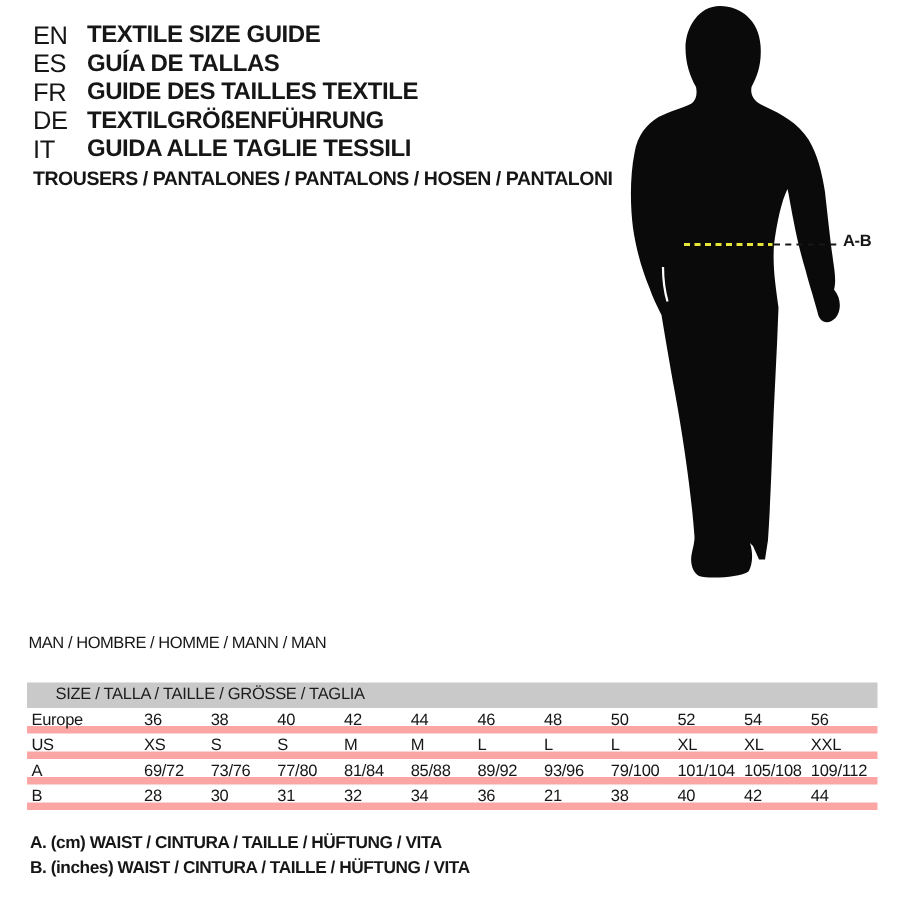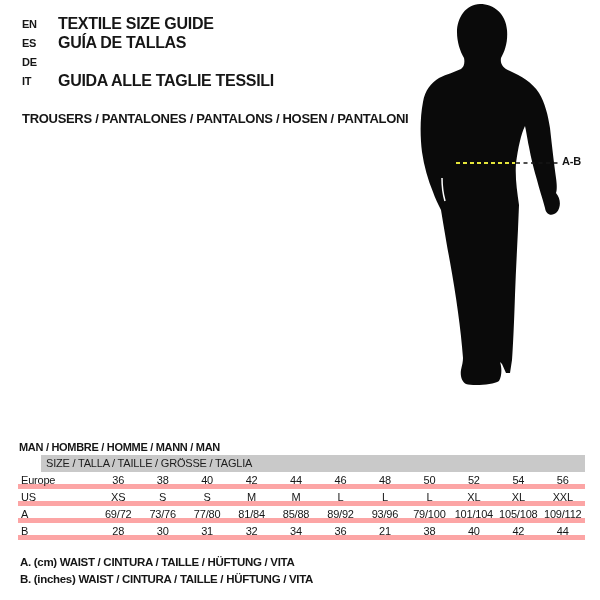--- a/index.html
+++ b/index.html
@@ -5,50 +5,50 @@
   * { margin:0; padding:0; box-sizing:border-box; }
   html,body { background:#ffffff; }
   .page {
     position:relative; width:600px; height:600px; background:#ffffff;
     font-family:"Liberation Sans", sans-serif; color:#161616; overflow:hidden;
   }
 
   
   .lang-block { position:absolute; top:14px; left:22px; }
   .lang-row { display:flex; height:19px; align-items:center; }
-  .lang-code { width:36px; font-size:11px; font-weight:bold; letter-spacing:-0.3px; }
+  .lang-code { width:36px; font-size:17px; font-weight:normal; letter-spacing:-0.3px; }
   .lang-label { font-size:16px; font-weight:bold; letter-spacing:-0.3px; }
 
   
   .category-line {
     position:absolute; top:111px; left:22px;
     font-size:13px; font-weight:bold; letter-spacing:-0.3px;text-align:right;
   }
 
   
   .figure-wrap { position:absolute; left:415px; top:0; width:185px; height:395px; }
   .measure-label {
     position:absolute; left:562px; top:155px;
     font-size:11px; font-weight:bold; letter-spacing:-0.2px;text-align:right;
   }
 
   
   .gender-line {
-    position:absolute; top:441px; left:19px;
-    font-size:11px; font-weight:bold; letter-spacing:-0.3px;
+    position:absolute; top:423px; left:19px;
+    font-size:11px; font-weight:normal; letter-spacing:-0.3px;
   }
 
   
   .size-table { position:absolute; top:455px; left:18px; width:567px; font-size:11px; }
   .thead {
-    height:17px; line-height:17px; padding-left:5px;
-    font-size:11px; letter-spacing:-0.2px; color:#1c1c1c;margin-left:23px;
+    height:17px; line-height:17px; padding-left:19px;
+    font-size:11px; letter-spacing:-0.2px; color:#1c1c1c;
   }
   .trow { display:flex; height:17px; line-height:16px; border-bottom:5px solid #fca5a5; }
-  .tcell { flex:1; text-align:center; letter-spacing:-0.2px; }
+  .tcell { flex:1; text-align:left; letter-spacing:-0.2px; }
   .tlabel { flex:0 0 78px; text-align:left; padding-left:3px; }
 
   
   .notes { position:absolute; top:554px; left:20px; }
   .note-line { font-size:11.5px; font-weight:bold; letter-spacing:-0.3px; line-height:17px; }
 </style>
 </head>
 <body>
 
 <div class="page">
@@ -56,21 +56,26 @@
   <div class="lang-block">
       <div class="lang-row">
         <span class="lang-code">EN</span>
         <span class="lang-label">TEXTILE SIZE GUIDE</span>
       </div>
       <div class="lang-row">
         <span class="lang-code">ES</span>
         <span class="lang-label">GUÍA DE TALLAS</span>
       </div>
       <div class="lang-row">
+        <span class="lang-code">FR</span>
+        <span class="lang-label">GUIDE DES TAILLES TEXTILE</span>
+      </div>
+      <div class="lang-row">
         <span class="lang-code">DE</span>
+        <span class="lang-label">TEXTILGRÖßENFÜHRUNG</span>
       </div>
       <div class="lang-row">
         <span class="lang-code">IT</span>
         <span class="lang-label">GUIDA ALLE TAGLIE TESSILI</span>
       </div>
     </div>
 
   <div class="category-line">TROUSERS / PANTALONES / PANTALONS / HOSEN / PANTALONI</div>
 
   <div class="figure-wrap">

